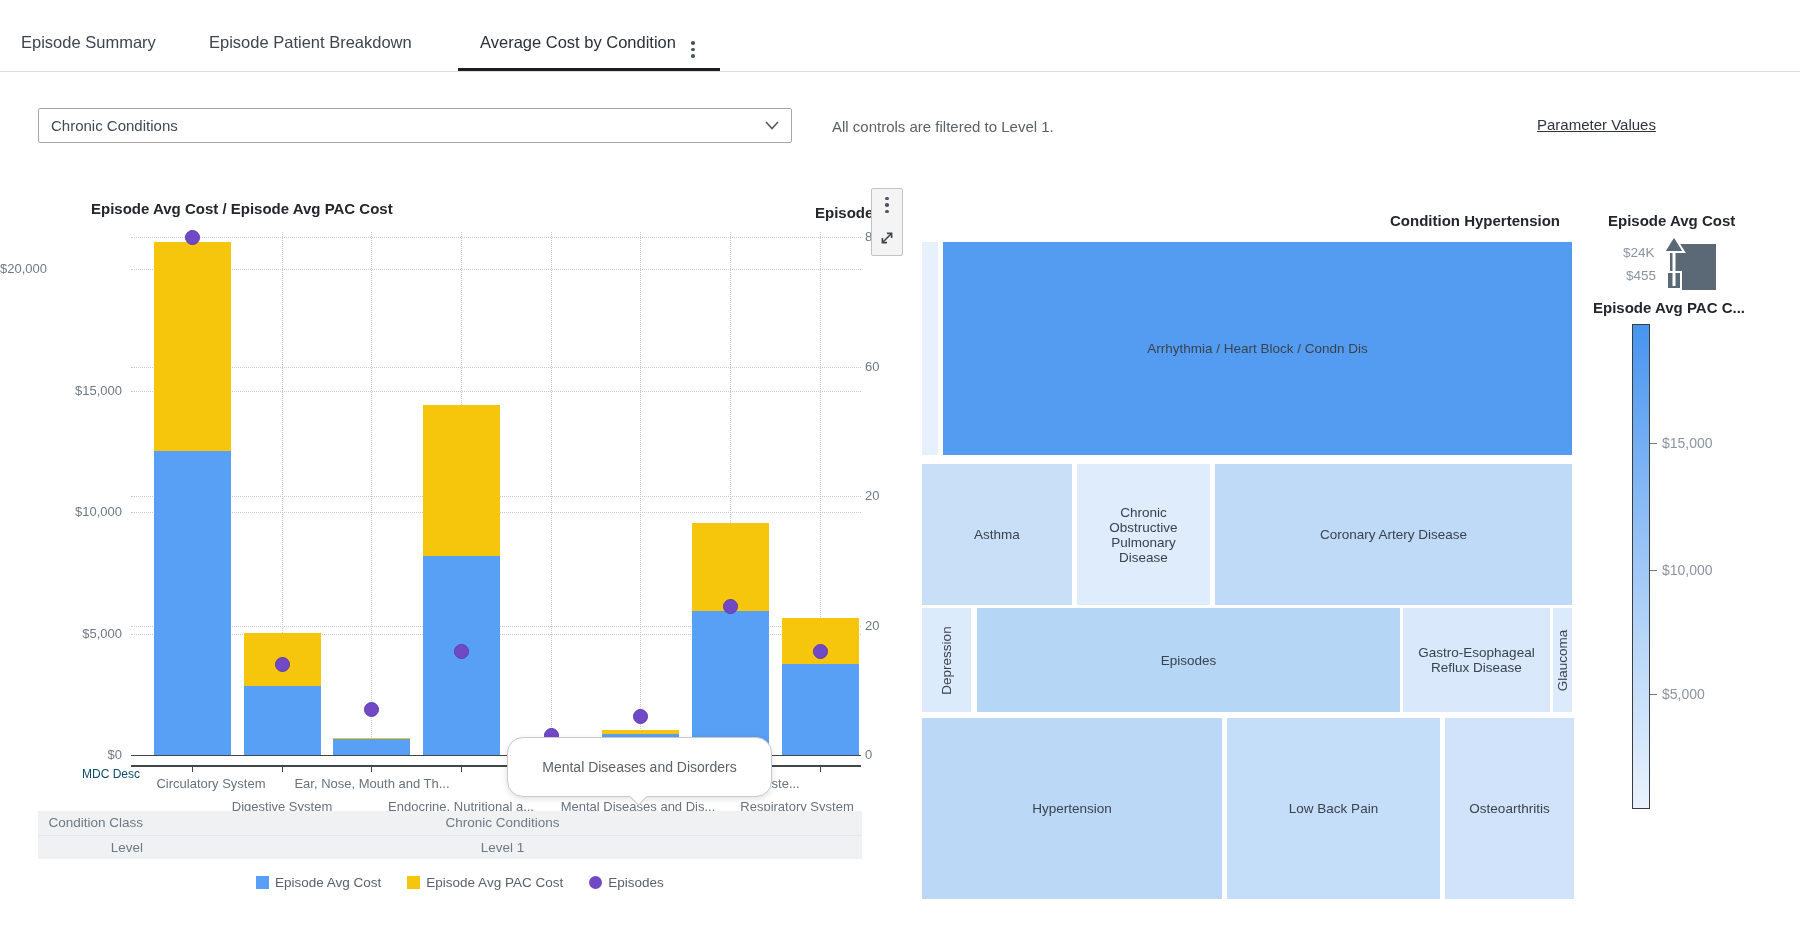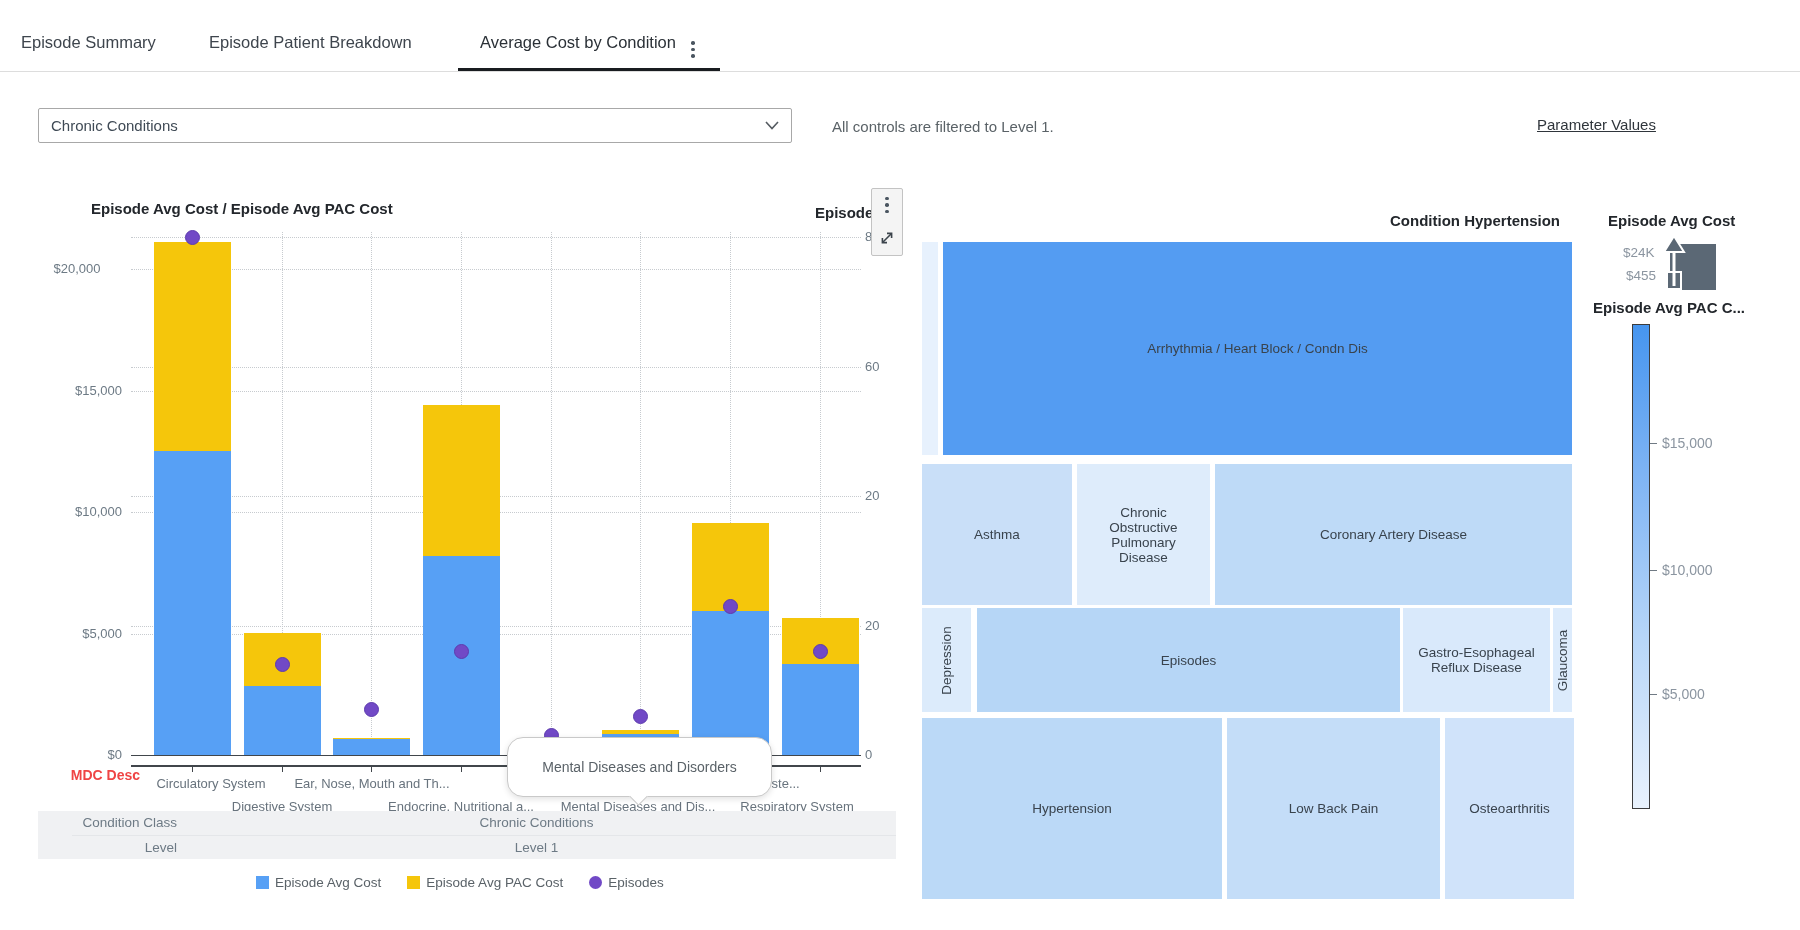--- a/index.html
+++ b/index.html
@@ -22,21 +22,21 @@
   
   .panel-title{position:absolute;font-size:15px;font-weight:700;color:#23272c;white-space:nowrap;}
   .tick-label{position:absolute;font-size:13px;color:#6d7a85;white-space:nowrap;}
   .grid-h{position:absolute;border-top:1px dotted #c7cbcf;height:0;}
   .grid-v{position:absolute;border-left:1px dotted #c7cbcf;width:0;}
   .bar-seg{position:absolute;}
   .bubble{position:absolute;width:15px;height:15px;border-radius:50%;background:#7149c6;border:1px solid #5d3bae;box-sizing:border-box;}
   .xlab{position:absolute;font-size:13px;color:#68737d;white-space:nowrap;transform:translateX(-50%);}
   .axis-line{position:absolute;background:#41464b;}
   .xtick{position:absolute;width:1px;height:7px;background:#41464b;}
-  .footer-table{position:absolute;left:38px;top:797px;width:824px;height:48px;background:#f0f1f3;padding-left:34px;}
+  .footer-table{position:absolute;left:38px;top:797px;width:824px;height:48px;background:#f0f1f3;}
   .footer-row{position:relative;height:24px;font-size:13.5px;color:#6d7a85;}
   .footer-row .flabel{position:absolute;right:calc(100% - 105px);top:4px;}
   .footer-row .fvalue{position:absolute;left:105px;right:0;top:4px;text-align:center;}
   .legend{position:absolute;left:256px;top:861px;display:flex;gap:26px;align-items:center;font-size:13.5px;color:#5a6268;}
   .legend .item{display:flex;align-items:center;gap:6px;}
   .sw{width:13px;height:13px;display:inline-block;}
   .tooltip{position:absolute;left:507px;top:723px;width:263px;height:58px;background:#fff;border:1px solid #c9c9c9;
      border-radius:16px;box-shadow:0 2px 6px rgba(0,0,0,.12);display:flex;align-items:center;justify-content:center;
      font-size:14px;color:#5a6268;z-index:30;}
   .tooltip .caret{position:absolute;left:124px;bottom:-7px;width:12px;height:12px;background:#fff;
@@ -96,21 +96,21 @@
       <div class="grid-v" style="left:192px;top:218px;height:523px;"></div>
       <div class="grid-v" style="left:282px;top:218px;height:523px;"></div>
       <div class="grid-v" style="left:371px;top:218px;height:523px;"></div>
       <div class="grid-v" style="left:461px;top:218px;height:523px;"></div>
       <div class="grid-v" style="left:551px;top:218px;height:523px;"></div>
       <div class="grid-v" style="left:640px;top:218px;height:523px;"></div>
       <div class="grid-v" style="left:730px;top:218px;height:523px;"></div>
       <div class="grid-v" style="left:820px;top:218px;height:523px;"></div>
     </div>
   <div id="yticks">
-      <div class="tick-label" style="left:16px;top:247px;width:122px;text-align:center;">$20,000</div>
+      <div class="tick-label" style="left:0;top:247px;width:122px;text-align:left;">$20,000</div>
       <div class="tick-label" style="left:0;top:368.5px;width:122px;text-align:right;">$15,000</div>
       <div class="tick-label" style="left:0;top:490px;width:122px;text-align:right;">$10,000</div>
       <div class="tick-label" style="left:0;top:611.5px;width:122px;text-align:right;">$5,000</div>
       <div class="tick-label" style="left:0;top:733px;width:122px;text-align:right;">$0</div>
     </div>
   <div id="y2ticks">
       <div class="tick-label" style="left:865px;top:215px;">80</div>
       <div class="tick-label" style="left:865px;top:344.5px;">60</div>
       <div class="tick-label" style="left:865px;top:474px;">20</div>
       <div class="tick-label" style="left:865px;top:603.5px;">20</div>
@@ -160,21 +160,21 @@
   <div id="xlabels">
       <div class="xlab" style="left:211px;top:762px;">Circulatory System</div>
       <div class="xlab" style="left:282px;top:785px;">Digestive System</div>
       <div class="xlab" style="left:372px;top:762px;">Ear, Nose, Mouth and Th...</div>
       <div class="xlab" style="left:461px;top:785px;">Endocrine, Nutritional a...</div>
       <div class="xlab" style="left:638px;top:785px;">Mental Diseases and Dis...</div>
       <div class="xlab" style="left:730px;top:762px;">Musculoskeletal Syste...</div>
       <div class="xlab" style="left:797px;top:785px;">Respiratory System</div>
     </div>
 
-  <div class="tick-label" style="right:1660px;top:753px;font-weight:700;color:#ef4444;font-size:14px;">MDC Desc</div>
+  <div class="tick-label" style="right:1660px;top:753px;font-weight:400;color:#0c4a6e;font-size:12px;">MDC Desc</div>
 
   <div class="footer-table">
     <div class="footer-row" style="border-bottom:1px solid #e4e6e9;">
       <span class="flabel">Condition Class</span>
       <span class="fvalue">Chronic Conditions</span>
     </div>
     <div class="footer-row">
       <span class="flabel">Level</span>
       <span class="fvalue">Level 1</span>
     </div>

